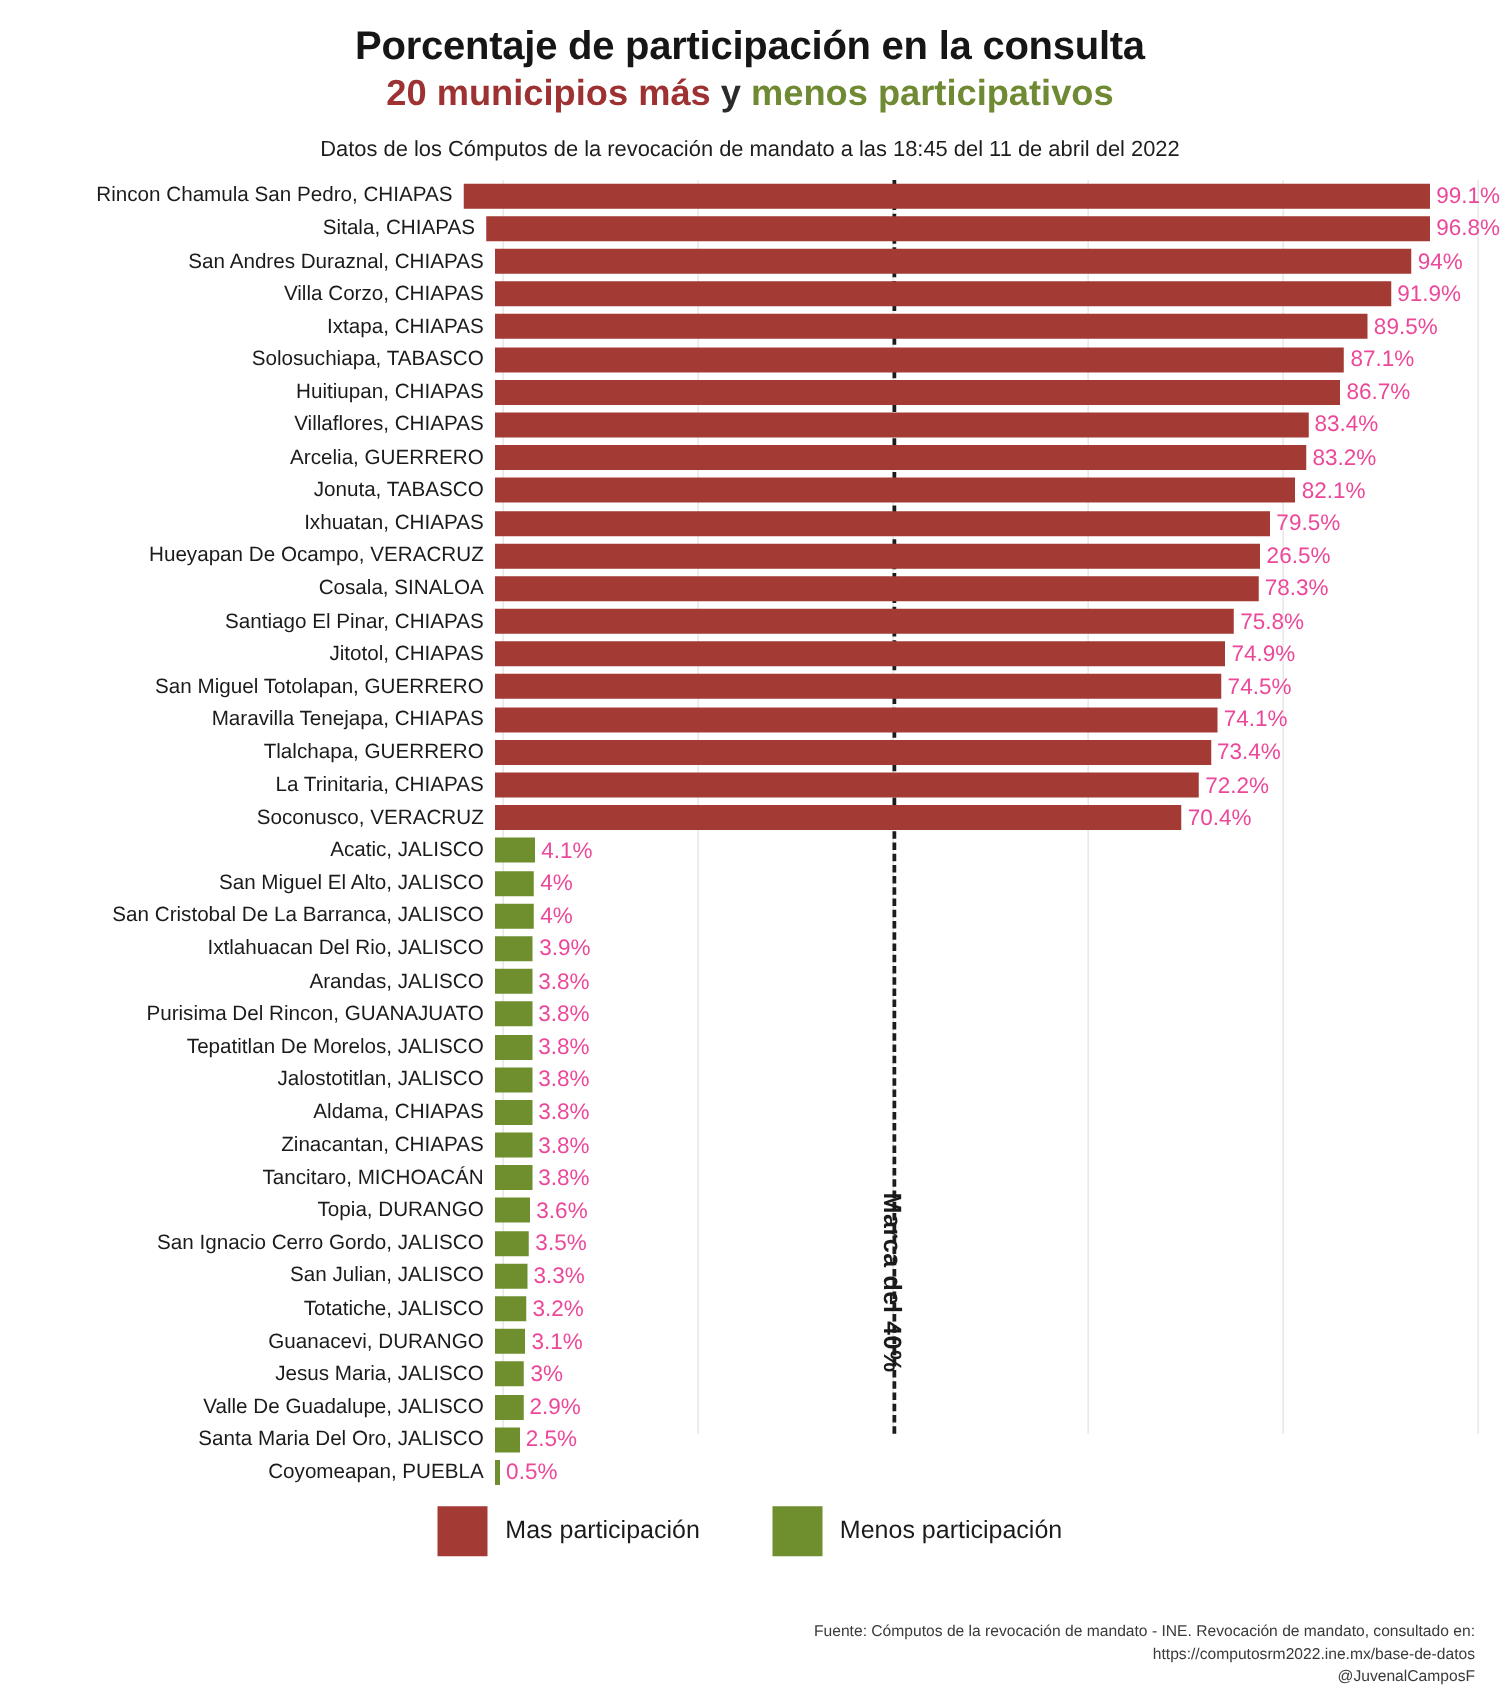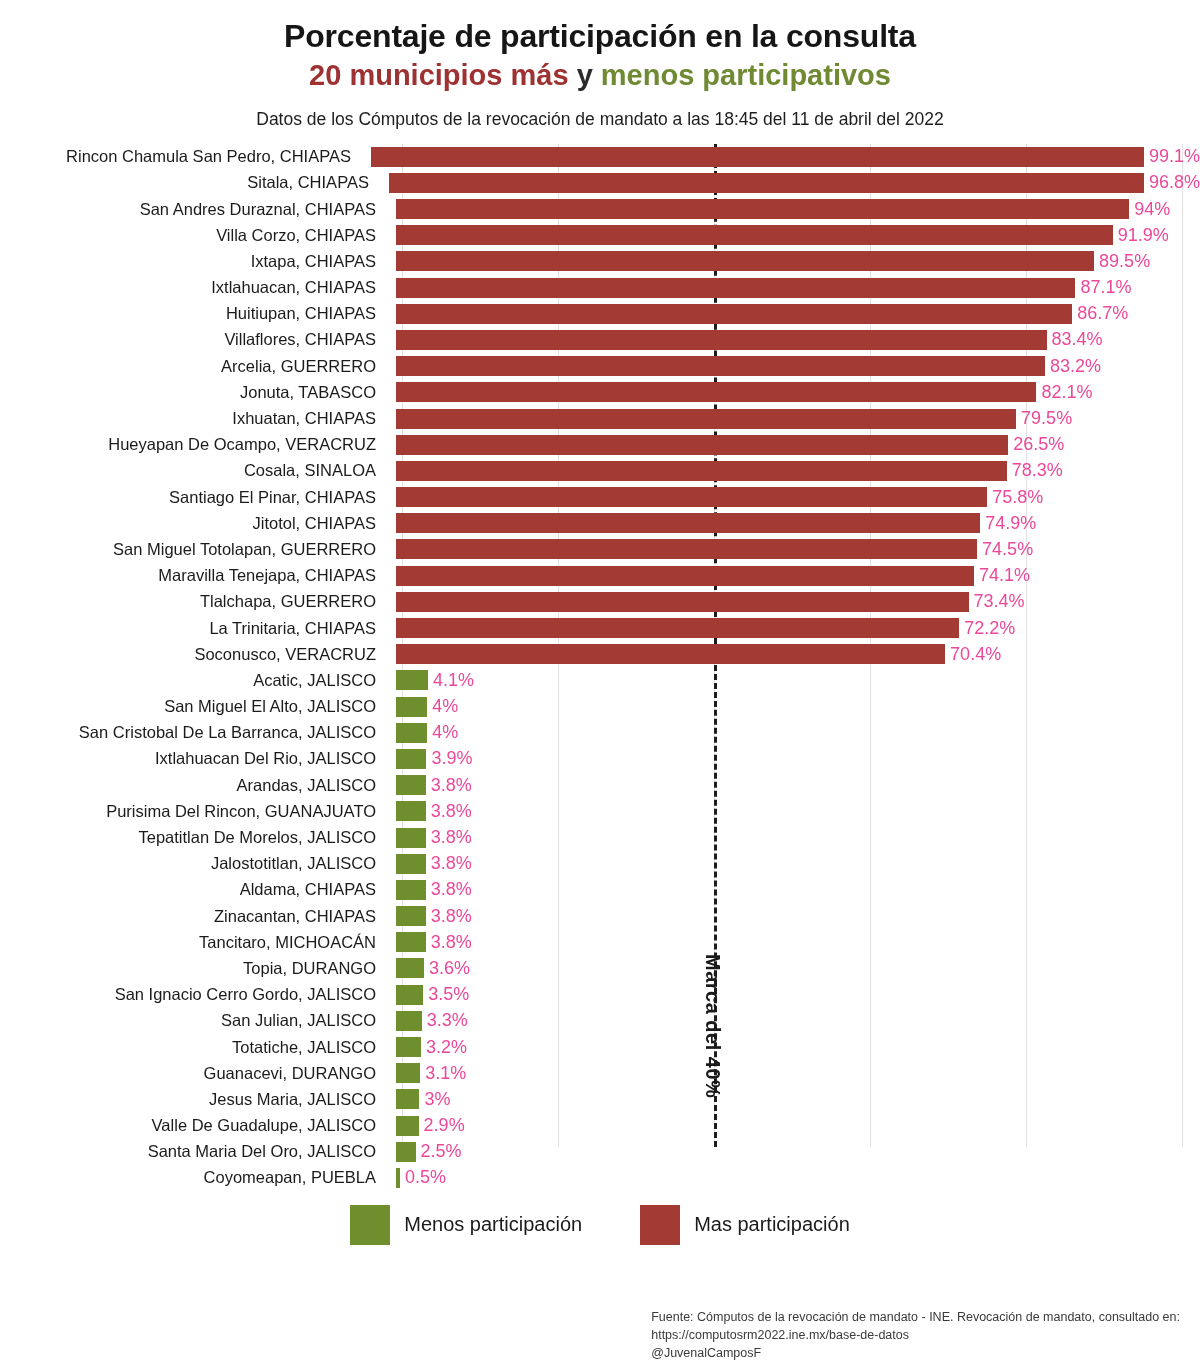--- a/index.html
+++ b/index.html
@@ -100,21 +100,21 @@
   }
   .row {
     position: relative;
     height: 26.2px;
     display: flex;
     align-items: center;
   }
   .row-label {
     width: 396px;
     text-align: right;
-    padding-right: 20px;
+    padding-right: 9px;
     box-sizing: border-box;
     font-size: 16.5px;
     color: #1b1b1b;
     white-space: nowrap;
     overflow: hidden;
   }
   .bar-wrap {
     position: relative;
     flex: 1;
     height: 100%;
@@ -156,21 +156,22 @@
   .legend-swatch.green { background: #6f8f2e; }
   .legend-text {
     font-size: 20px;
     color: #1b1b1b;
   }
 
   
   .footer {
     position: absolute;
     right: 20px;
-    bottom: 2px;
+    bottom: 14px;
+    text-align: right;
     font-size: 12.5px;
     color: #3a3a3a;
     line-height: 1.45;
   }
 </style>
 </head>
 <body>
 
 <div class="page">
 
@@ -223,21 +224,21 @@
           </div>
         </div>
         <div class="row">
           <div class="row-label">Ixtapa, CHIAPAS</div>
           <div class="bar-wrap">
             <div class="bar" style="width: 698.1px;"></div>
             <div class="bar-value">89.5%</div>
           </div>
         </div>
         <div class="row">
-          <div class="row-label">Ixtlahuacan, CHIAPAS</div>
+          <div class="row-label">Solosuchiapa, TABASCO</div>
           <div class="bar-wrap">
             <div class="bar" style="width: 679.38px;"></div>
             <div class="bar-value">87.1%</div>
           </div>
         </div>
         <div class="row">
           <div class="row-label">Huitiupan, CHIAPAS</div>
           <div class="bar-wrap">
             <div class="bar" style="width: 676.26px;"></div>
             <div class="bar-value">86.7%</div>
@@ -471,27 +472,27 @@
           <div class="row-label">Coyomeapan, PUEBLA</div>
           <div class="bar-wrap">
             <div class="bar green" style="width: 3.9px;"></div>
             <div class="bar-value">0.5%</div>
           </div>
         </div>
       </div>
   </div>
 
   <div class="legend">
+    <div class="legend-item">
+      <span class="legend-swatch red"></span>
+      <span class="legend-text">Mas participación</span>
+    </div>
     <div class="legend-item">
       <span class="legend-swatch green"></span>
       <span class="legend-text">Menos participación</span>
-    </div>
-    <div class="legend-item">
-      <span class="legend-swatch red"></span>
-      <span class="legend-text">Mas participación</span>
     </div>
   </div>
 
   <div class="footer">
     <div>Fuente: Cómputos de la revocación de mandato - INE. Revocación de mandato, consultado en:</div>
     <div>https://computosrm2022.ine.mx/base-de-datos</div>
     <div>@JuvenalCamposF</div>
   </div>
 
 </div>

